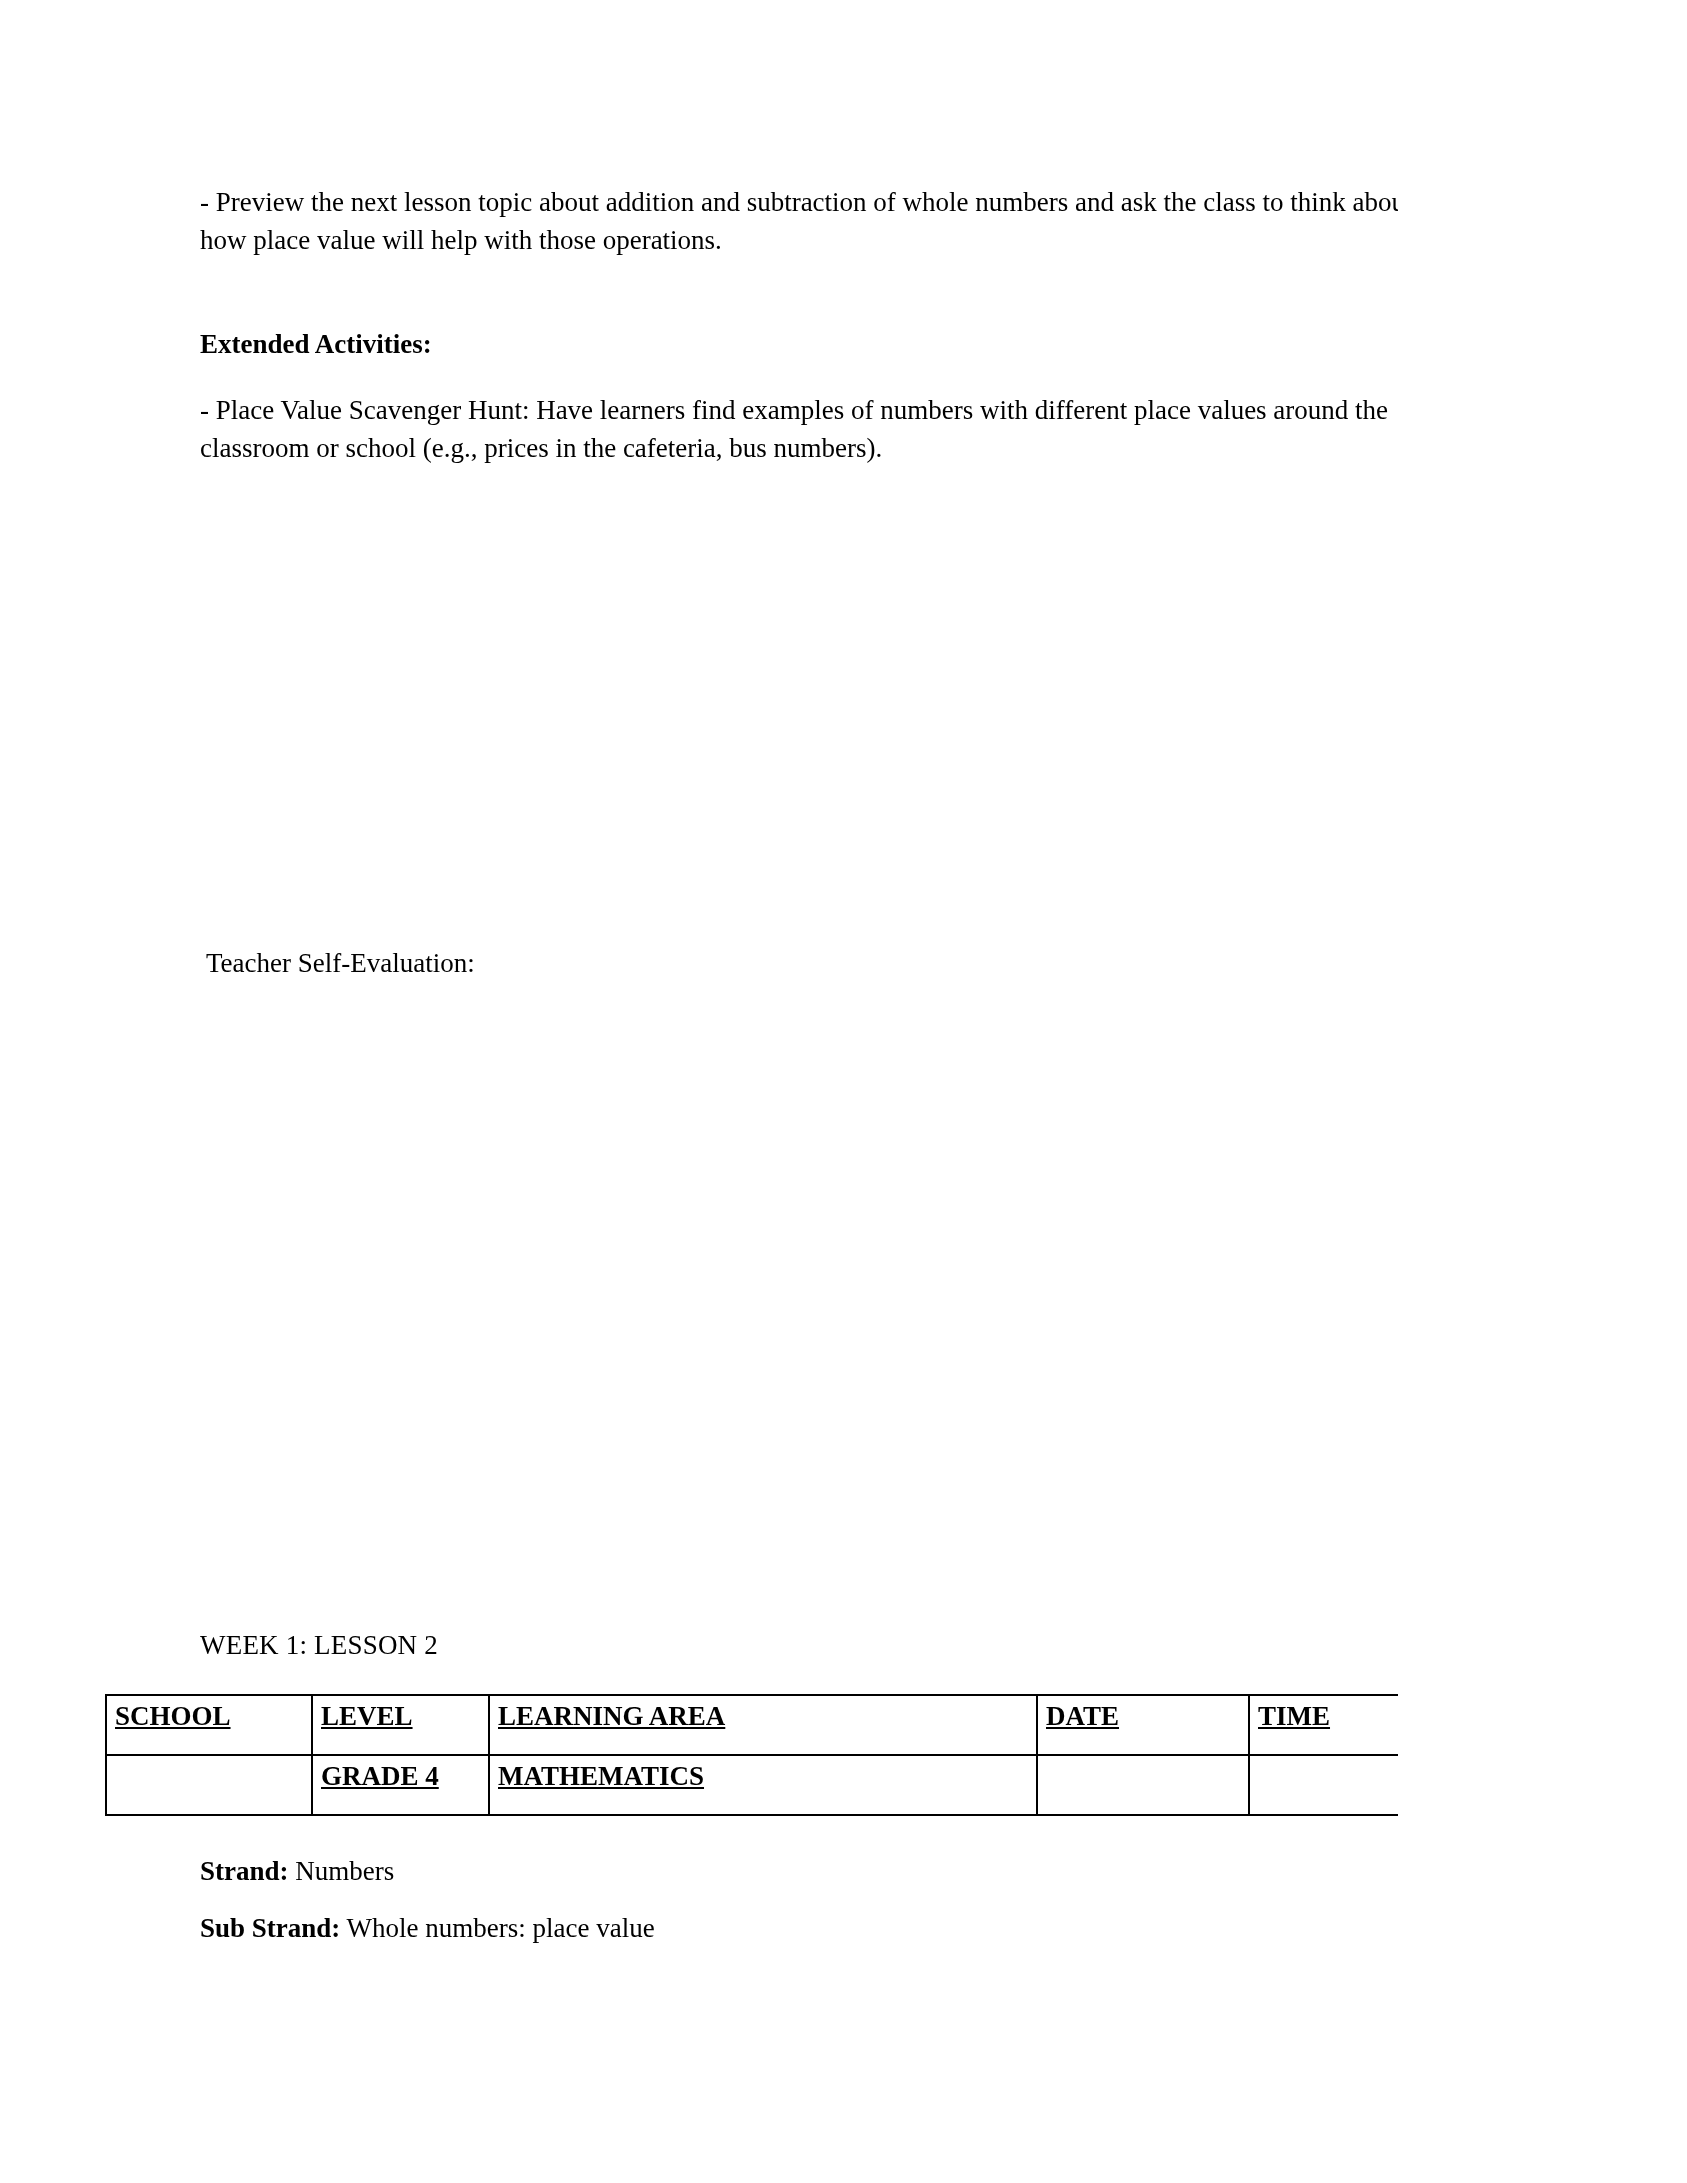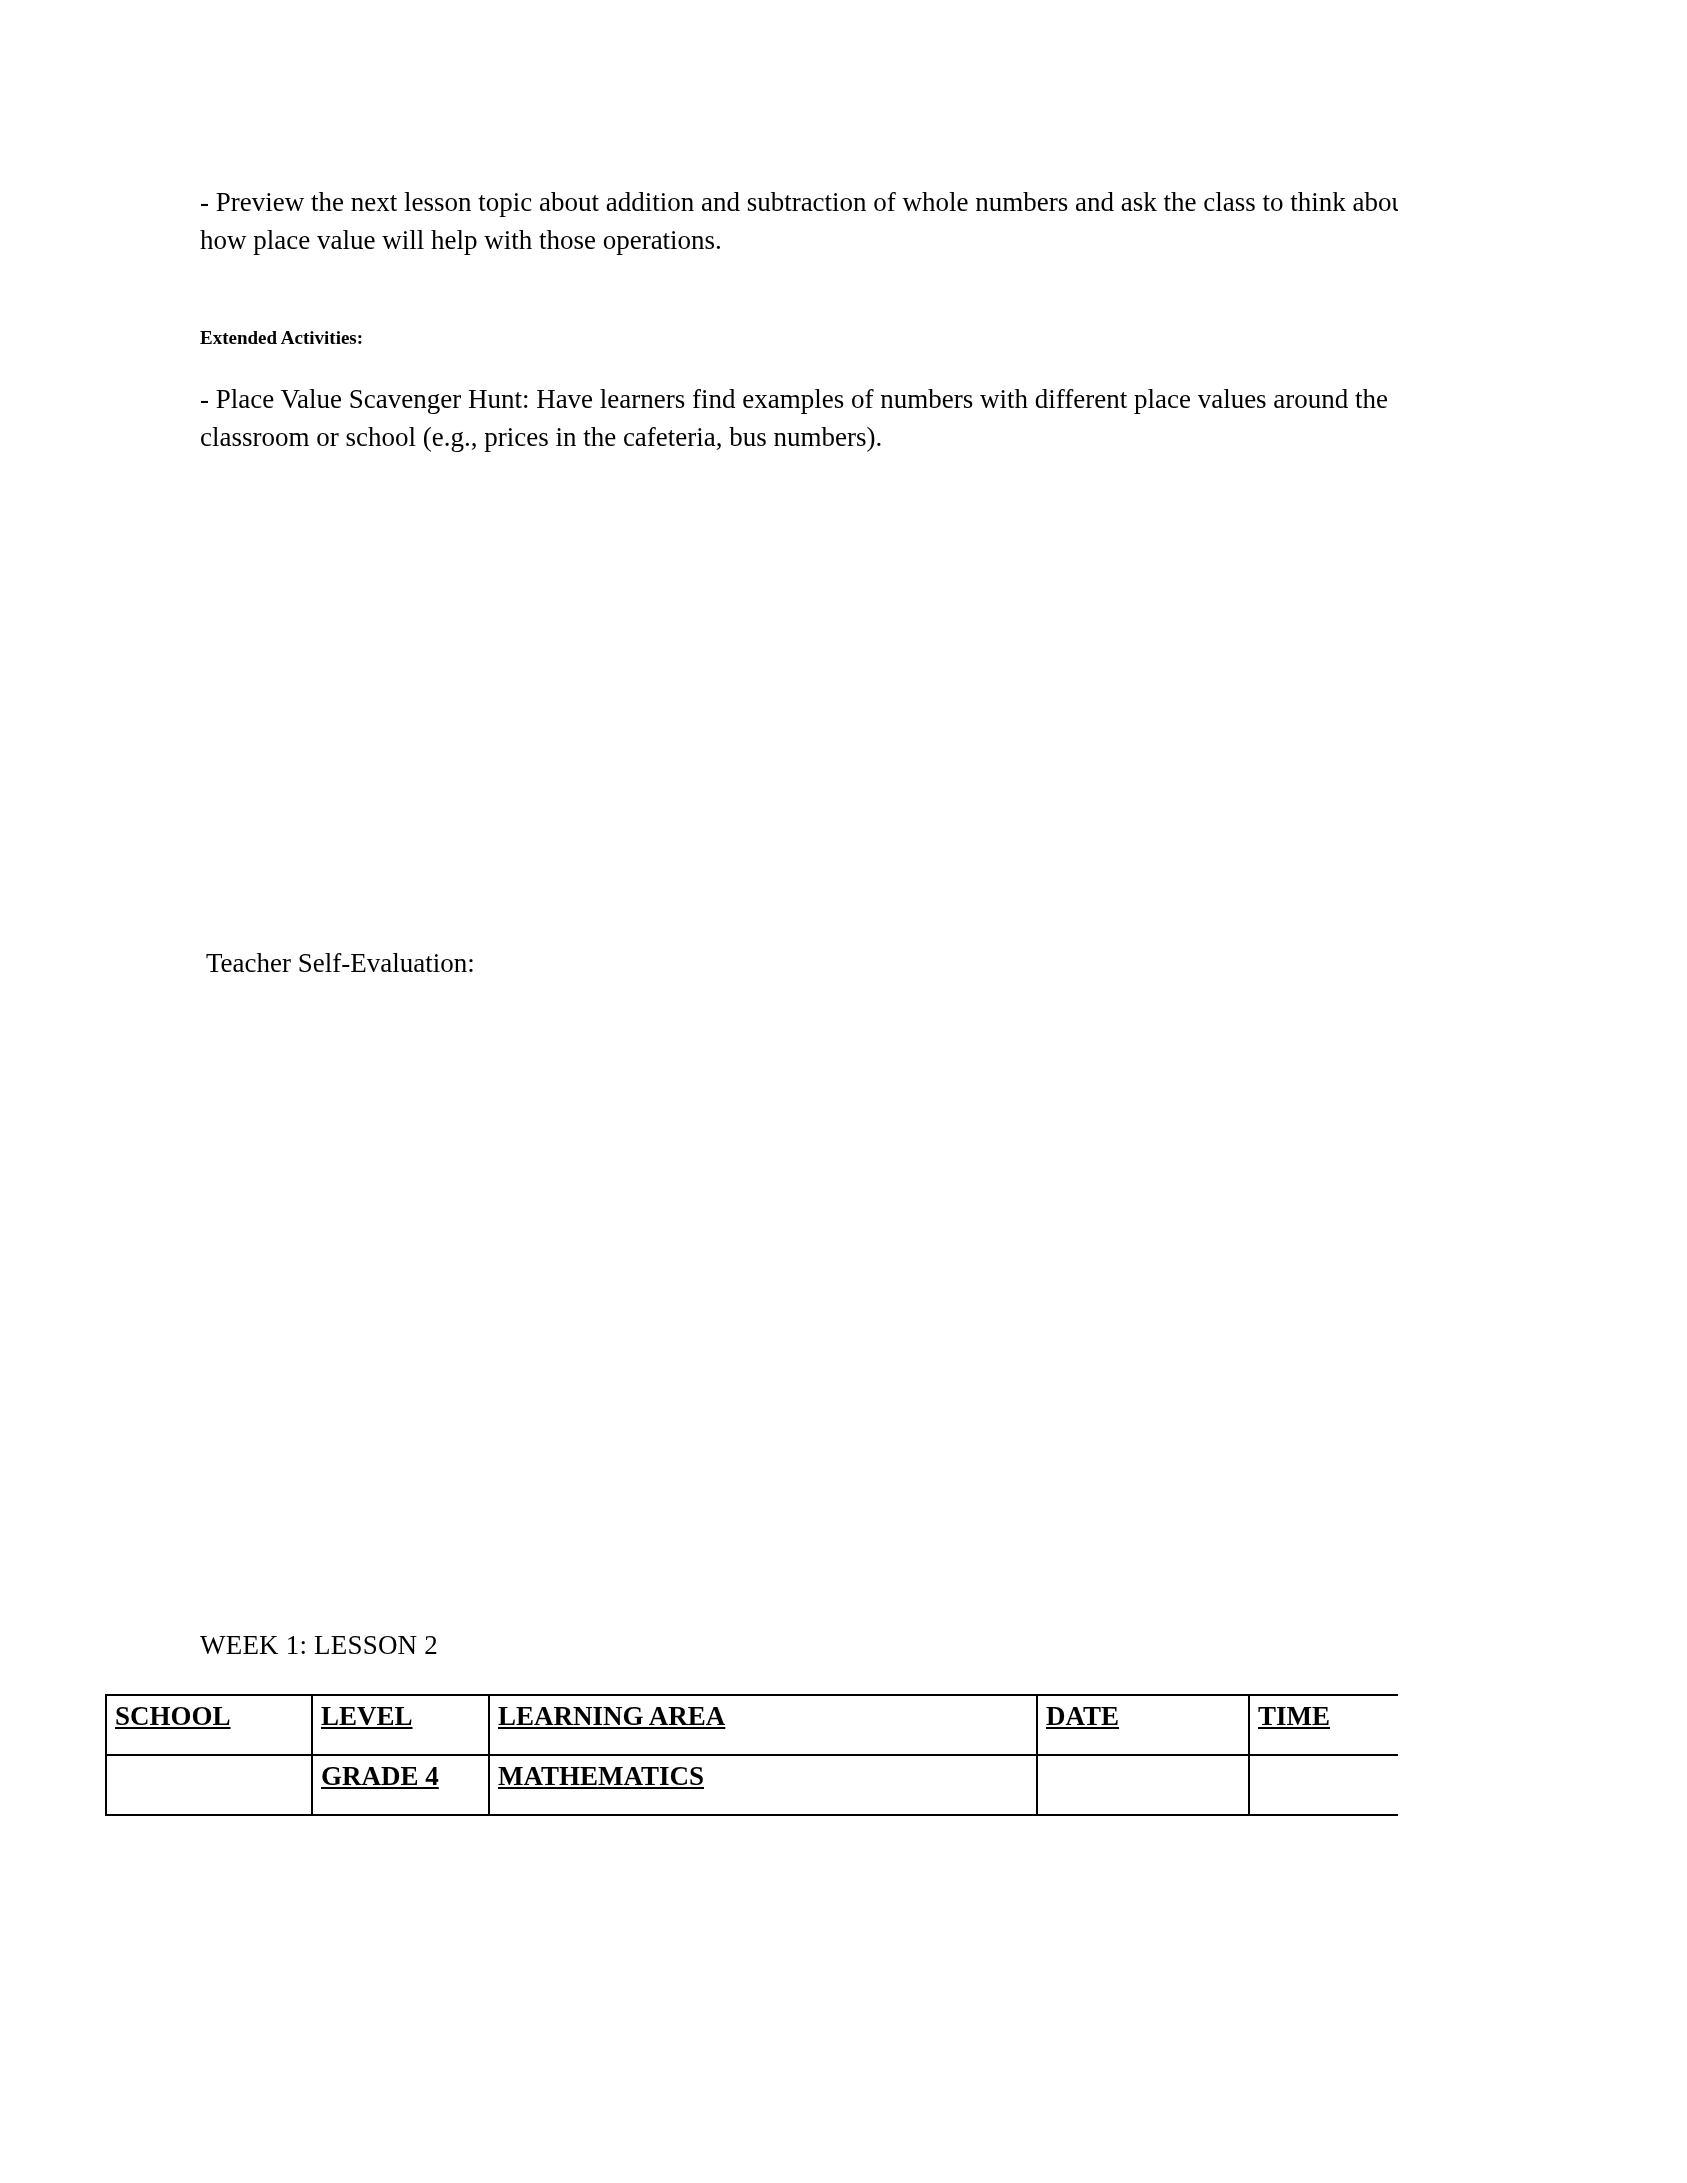--- a/index.html
+++ b/index.html
@@ -32,21 +32,21 @@
     font-size: 27px;
     line-height: 1.42;
     text-align: left;
     color: #000000;
   }
   p.body-par.tight {
     margin-bottom: 2.6px;
   }
   h3.section-head {
     margin: 0;
-    font-size: 19px;
+    font-size: 27px;
     font-weight: bold;
     line-height: 1.42;
   }
   .spacer-lg { height: 61px; }
   .spacer-md { height: 28px; }
   .spacer-sm { height: 12px; }
 
   
   .teacher-eval {
     position: absolute;
@@ -175,15 +175,25 @@
           <td>GRADE 4</td>
           <td>MATHEMATICS</td>
           <td></td>
           <td></td>
           <td></td>
         </tr>
       </tbody>
     </table>
   </div>
 
+  <div class="strand-block">
+    <div class="strand-line">
+      <span class="lbl">Strand:</span>
+      <span class="val">Numbers</span>
+    </div>
+    <div class="strand-line">
+      <span class="lbl">Sub Strand:</span>
+      <span class="val">Whole numbers: place value</span>
+    </div>
+  </div>
 
 </div>
 
 
 </body></html>

